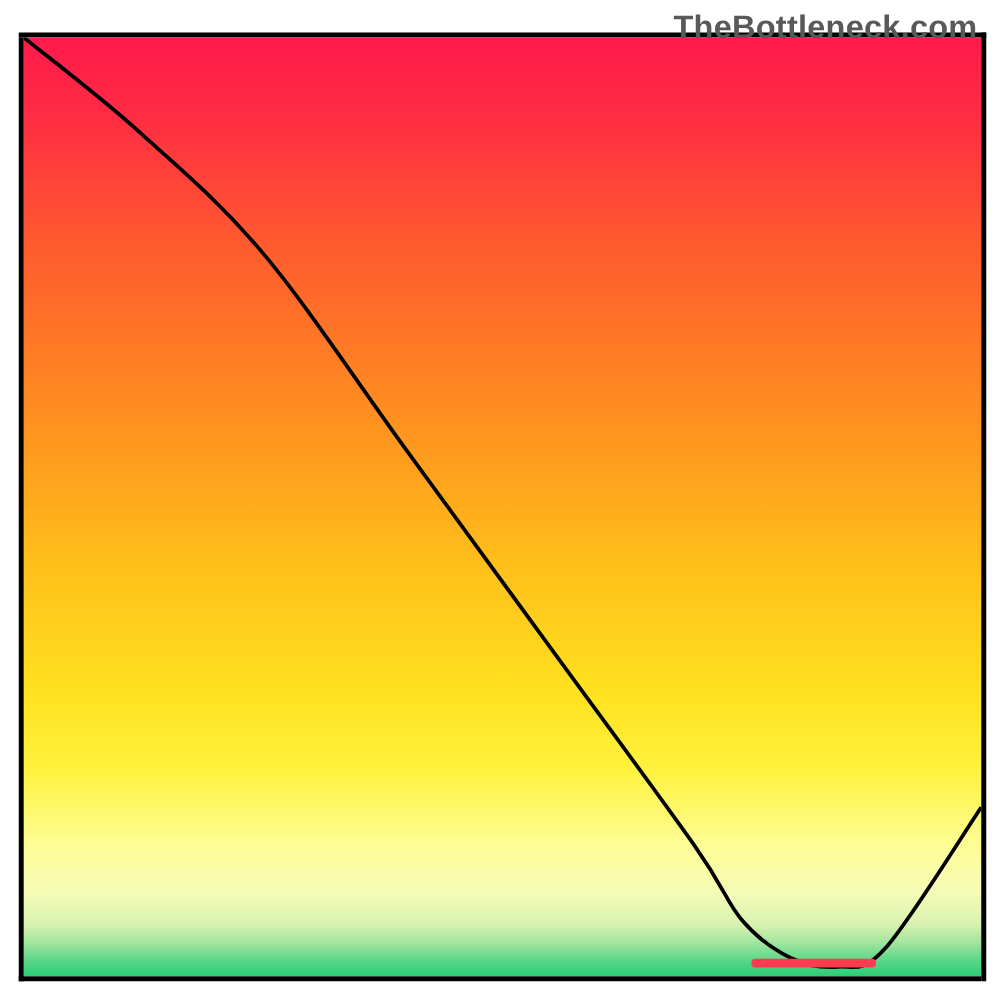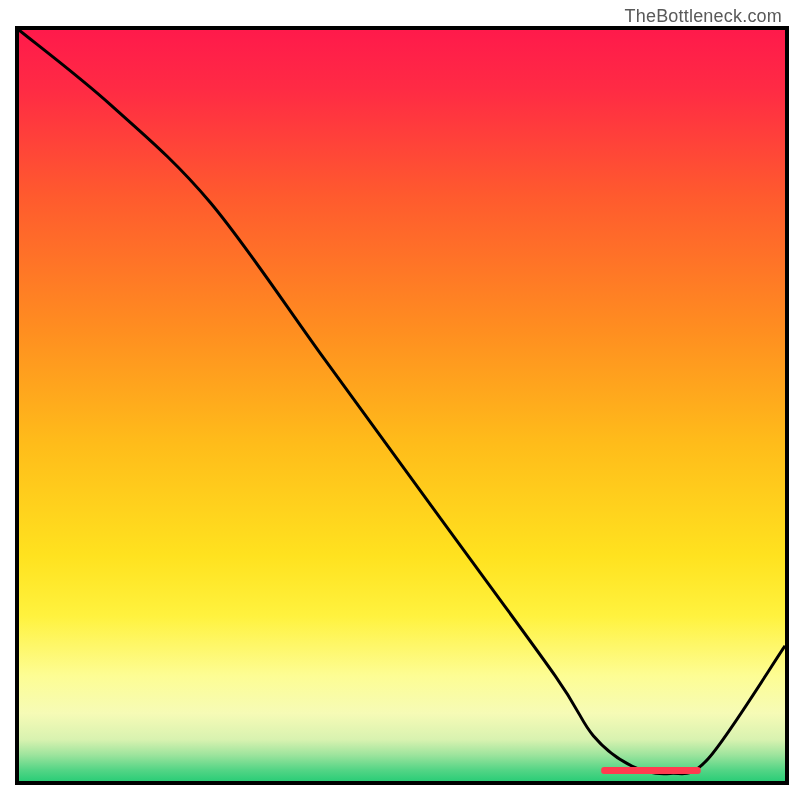--- a/index.html
+++ b/index.html
@@ -12,22 +12,22 @@
   }
   .chart-container {
     position: relative;
     width: 800px;
     height: 800px;
   }
   .watermark {
     position: absolute;
     top: 6px;
     right: 18px;
-    font-size: 18px;
-    font-weight: normal;
+    font-size: 26px;
+    font-weight: bold;
     color: #595959;
     letter-spacing: 0.2px;
     z-index: 5;
   }
   .plot-area {
     position: absolute;
     left: 15px;
     top: 30px;
     width: 770px;
     height: 755px;

